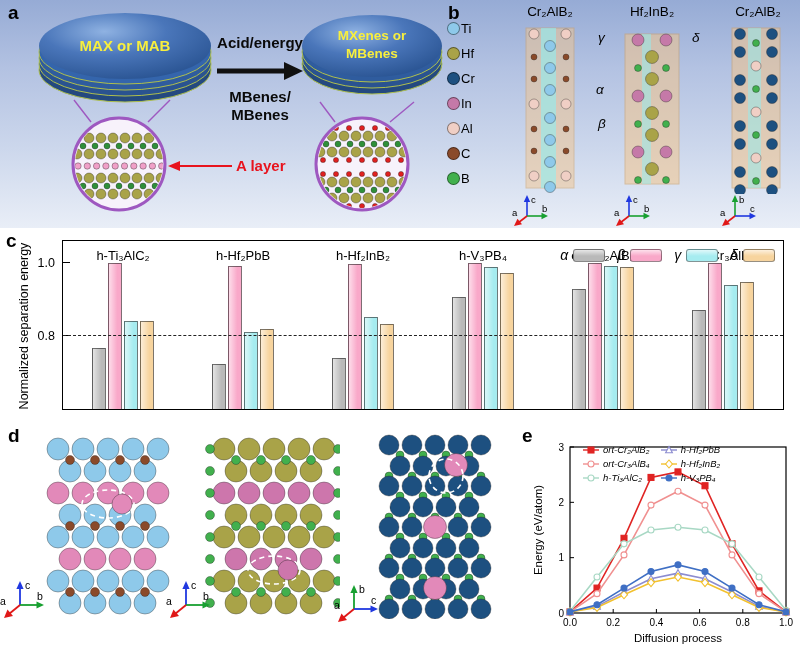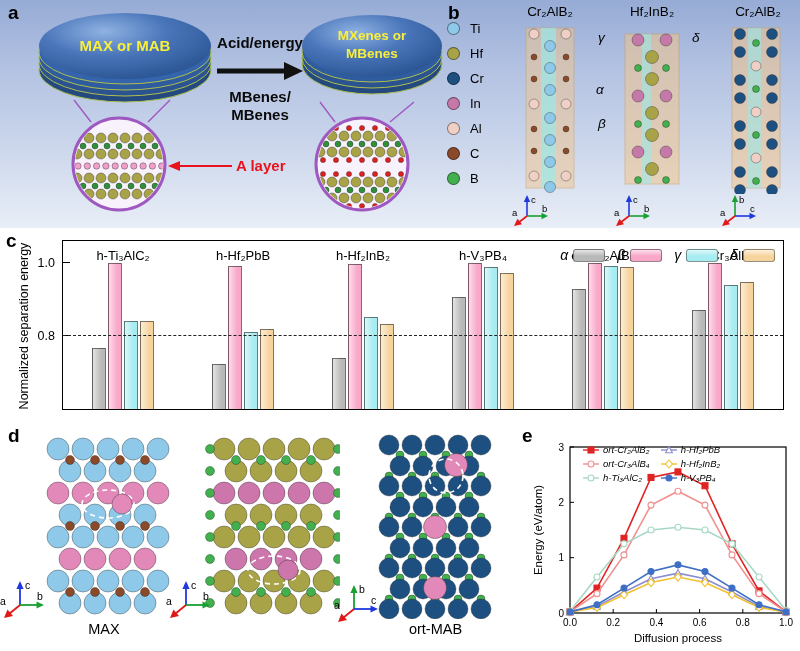--- a/index.html
+++ b/index.html
@@ -5,21 +5,21 @@
 *{margin:0;padding:0;box-sizing:border-box;}
 html,body{width:800px;height:651px;}
 body{font-family:"Liberation Sans","DejaVu Sans",sans-serif;background:#fff;}
 .figure{position:relative;width:800px;height:651px;overflow:hidden;background:#fff;}
 .abs{position:absolute;}
 .panel-label{position:absolute;font-size:19px;font-weight:700;color:#000;z-index:6;}
 .top-section{position:absolute;left:0;top:0;width:800px;height:228px;
   background:linear-gradient(180deg,#96abd5 0%,#b3c2e2 30%,#ccd7ec 65%,#e9eef7 100%);}
 .proc-label{position:absolute;font-weight:700;font-size:15px;text-align:center;color:#0a0a0a;z-index:3;}
 .pb-legend{position:absolute;left:447px;top:18px;display:flex;flex-direction:column;gap:5px;z-index:3;}
-.pb-leg-row{display:flex;align-items:center;gap:10px;height:20px;}
+.pb-leg-row{display:flex;align-items:center;gap:1px;height:20px;}
 .pb-dot{width:13px;height:13px;border-radius:50%;border:1px solid rgba(0,0,0,.45);flex:0 0 13px;}
 .pb-leg-label{font-size:13px;color:#000;}
 .b-title{position:absolute;width:100px;text-align:center;font-size:13.5px;color:#000;}
 .plane-label{position:absolute;font-size:13.5px;font-style:italic;color:#000;z-index:3;}
 .mid-section{position:absolute;left:0;top:228px;width:800px;height:197px;background:#fff;}
 .vlabel{position:absolute;left:24px;top:98px;transform:translate(-50%,-50%) rotate(-90deg);font-size:12.5px;white-space:nowrap;color:#000;}
 .bar-plot{position:absolute;left:62px;top:12px;width:722px;height:170px;border:1.5px solid #000;background:#fff;}
 .bar-groups{position:absolute;inset:0;display:flex;}
 .bar-group{position:relative;flex:1;height:100%;}
 .bar-group-label{position:absolute;top:7px;width:100%;text-align:center;font-size:13px;color:#000;z-index:2;}
@@ -679,22 +679,20 @@
         <circle cx="44" cy="178" r="10" fill="#1d5080" stroke="rgba(30,30,30,.5)" stroke-width="0.7"></circle>
         <circle cx="67" cy="178" r="10" fill="#1d5080" stroke="rgba(30,30,30,.5)" stroke-width="0.7"></circle>
         <circle cx="90" cy="178" r="10" fill="#1d5080" stroke="rgba(30,30,30,.5)" stroke-width="0.7"></circle>
         <circle cx="113" cy="178" r="10" fill="#1d5080" stroke="rgba(30,30,30,.5)" stroke-width="0.7"></circle>
         <circle cx="67" cy="96" r="11.5" fill="#e289b9" stroke="rgba(30,30,30,.5)" stroke-width="0.7"></circle>
         <circle cx="67" cy="157" r="11.5" fill="#e289b9" stroke="rgba(30,30,30,.5)" stroke-width="0.7"></circle>
         <circle cx="88" cy="34" r="11.5" fill="#e289b9" stroke="rgba(30,30,30,.5)" stroke-width="0.7"></circle>
         <circle cx="78" cy="45" r="17" fill="none" stroke="#fff" stroke-width="1.6" stroke-dasharray="5 4"></circle>
       </svg>
 
-    <div class="d-caption" style="left:34px;top:196px;width:140px">MAX</div>
-    <div class="d-caption" style="left:368px;top:196px;width:135px">ort-MAB</div>
 
     <svg class="abs" style="left:0;top:150px" width="52" height="48">
       <line x1="20" y1="30" x2="20" y2="12" stroke="#2038e0" stroke-width="1.8"></line>
       <polygon points="20,6 16.4,14 23.6,14" fill="#2038e0"></polygon>
       <line x1="20" y1="30" x2="38" y2="30" stroke="#18a030" stroke-width="1.8"></line>
       <polygon points="44,30 36.5,26.4 36.5,33.6" fill="#18a030"></polygon>
       <line x1="20" y1="30" x2="9" y2="39" stroke="#e01818" stroke-width="1.8"></line>
       <polygon points="4,43 13,41 7.5,34.5" fill="#e01818"></polygon>
       <text x="25" y="14" font-size="10.5" fill="#000">c</text>
       <text x="37" y="25" font-size="10.5" fill="#000">b</text>

